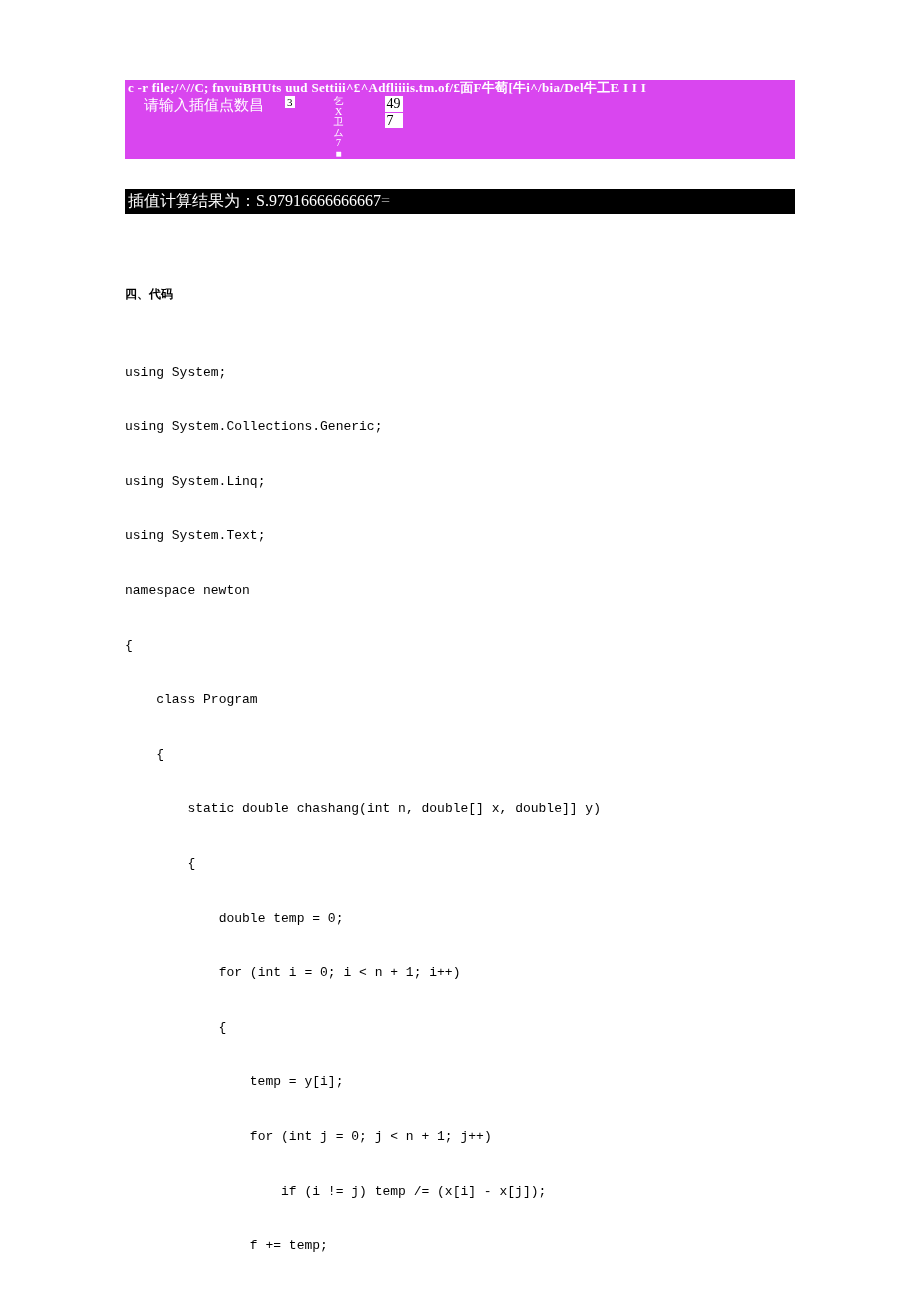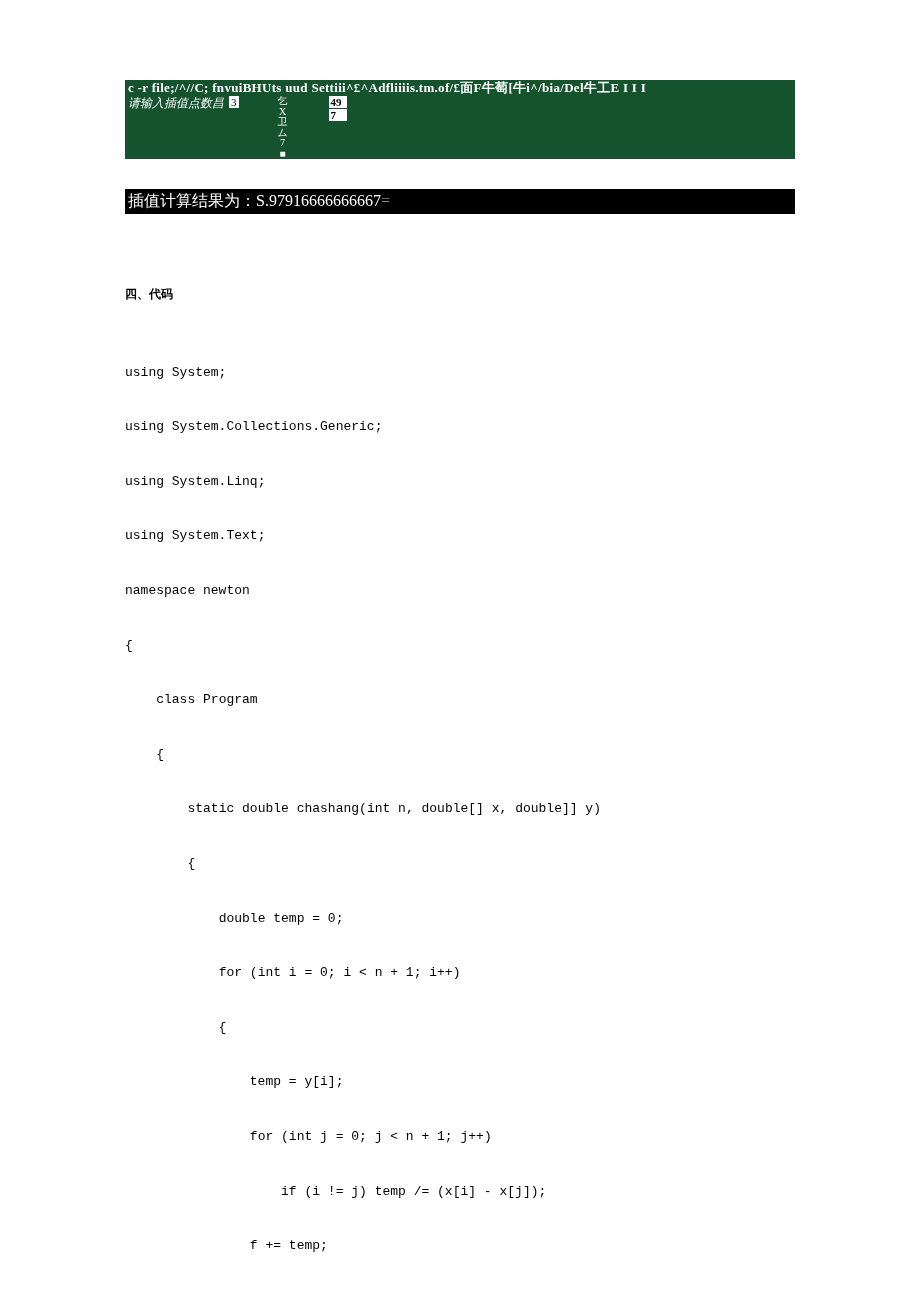--- a/index.html
+++ b/index.html
@@ -3,34 +3,34 @@
 <meta charset="utf-8">
 <style>
   * { margin: 0; padding: 0; box-sizing: border-box; }
   body {
     background: #fff;
     font-family: "SimSun", "NSimSun", serif;
     width: 920px;
     padding: 80px 125px 40px 125px;
   }
   .console-block {
-    background: #14532d;
+    background: #d946ef;
     color: #fff;
     font-family: "SimSun", serif;
     font-size: 12px;
     line-height: 1.1;
   }
   .console-title {
     font-weight: bold;
     padding: 1px 3px;
     font-size: 13px;
     letter-spacing: 0.3px;
   }
   .console-row1 { display: flex; align-items: flex-start; }
-  .console-prompt { padding: 1px 3px; font-size: 12px; font-style: italic; }
+  .console-prompt { padding: 1px 19px; font-size: 15px; }
   .console-num3 {
     background: #fff;
     color: #000;
     font-size: 11px;
     padding: 0 2px;
     margin-left: 2px;
   }
   .vert-col {
     display: inline-block;
     width: 12px;
@@ -41,25 +41,24 @@
   }
   .vert-col span { display: block; }
   .num-boxes {
     display: inline-block;
     margin-left: 40px;
     vertical-align: top;
   }
   .num-box {
     background: #fff;
     color: #000;
-    font-size: 11px;
+    font-size: 14px;
     padding: 0 2px;
     margin-bottom: 1px;
     width: 18px;
-    font-weight: bold;
   }
   .console-result {
     background: #000;
     color: #fff;
     font-size: 16px;
     padding: 2px 3px;
     margin-top: 30px;
   }
   .console-result .gray { color: #8b8b8b; }
   .section-heading {

